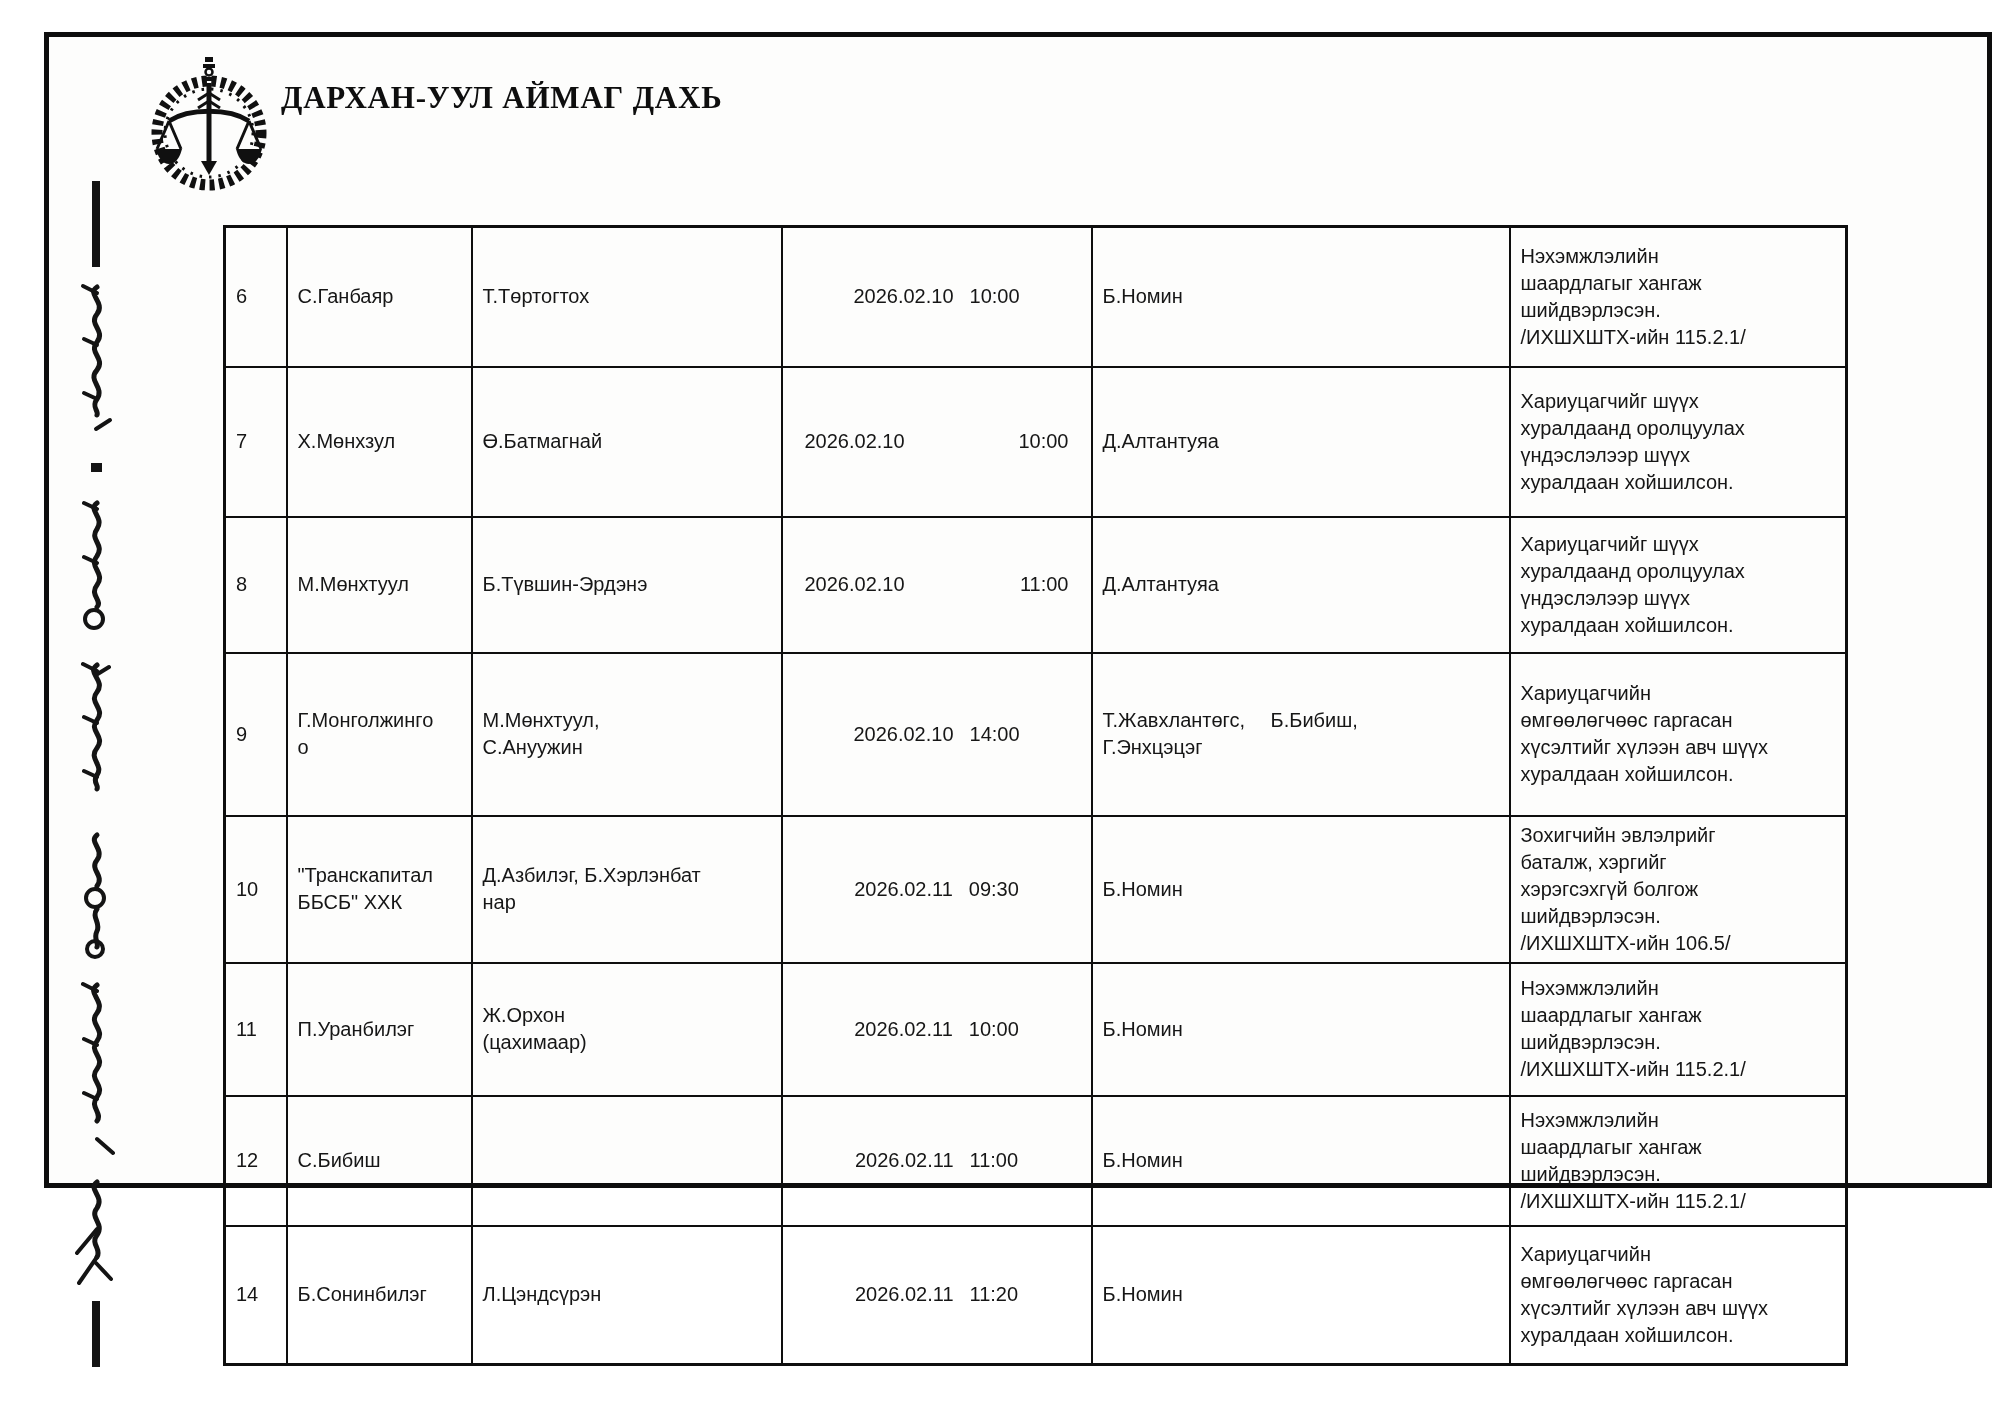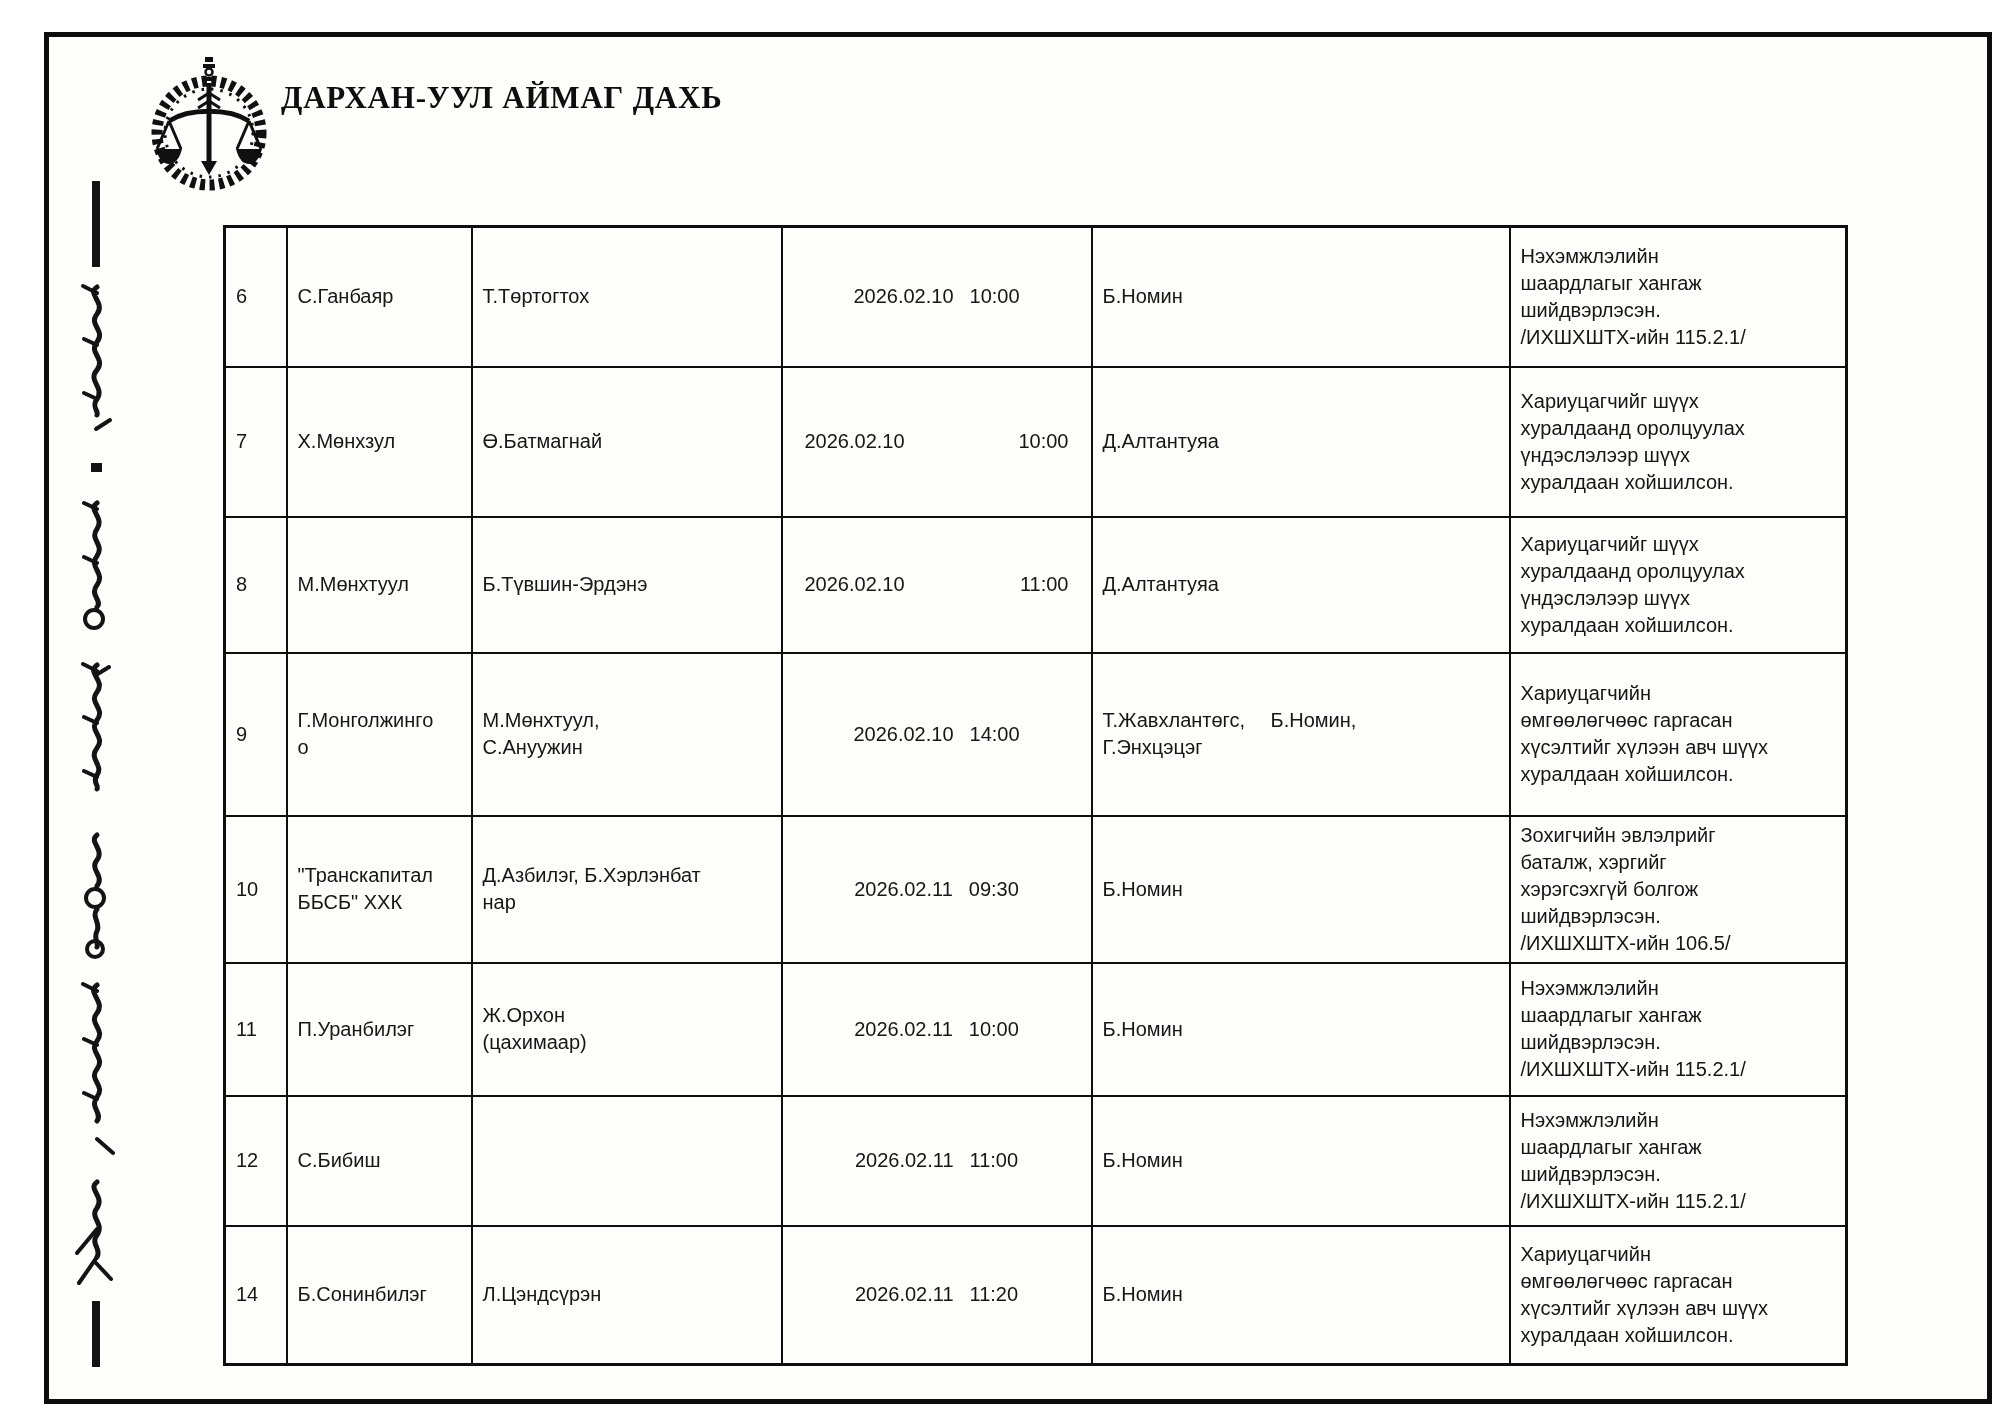--- a/index.html
+++ b/index.html
@@ -2,21 +2,21 @@
 <html><head>
 <meta charset="utf-8">
 <style>
   html,body{margin:0;padding:0;}
   body{
     width:2000px;height:1414px;position:relative;overflow:hidden;
     background:#ffffff;color:#121212;
     font-family:"Liberation Sans",sans-serif;
   }
   .frame{
-    position:absolute;left:44px;top:32px;width:1948px;height:1372px;
+    position:absolute;left:44px;top:32px;width:1948px;height:1156px;
     border:5px solid #0d0d0d;box-sizing:border-box;background:#fdfdfc;
   }
   
   .logo{position:absolute;left:94px;top:18px;}
   .org-title{
     position:absolute;left:232px;top:38px;
     font-family:"Liberation Serif",serif;font-weight:bold;
     font-size:31px;line-height:45px;letter-spacing:.8px;color:#0e0e0e;
     white-space:nowrap;
   }
@@ -152,21 +152,21 @@
 үндэслэлээр шүүх
 хуралдаан хойшилсон.</td>
         </tr>
         <tr style="height: 163px;">
           <td class="cell-no">9</td>
           <td class="cell-plaintiff">Г.Монголжинго
 о</td>
           <td class="cell-defendant">М.Мөнхтуул,
 С.Ануужин</td>
           <td class="cell-datetime"><div class="dtwrap"><span>2026.02.10</span><span>14:00</span></div></td>
-          <td class="cell-judge">Т.Жавхлантөгс,  Б.Номин,
+          <td class="cell-judge">Т.Жавхлантөгс,  Б.Бибиш,
 Г.Энхцэцэг</td>
           <td class="cell-decision">Хариуцагчийн
 өмгөөлөгчөөс гаргасан
 хүсэлтийг хүлээн авч шүүх
 хуралдаан хойшилсон.</td>
         </tr>
         <tr style="height: 147px;">
           <td class="cell-no">10</td>
           <td class="cell-plaintiff">"Транскапитал
 ББСБ" ХХК</td>

